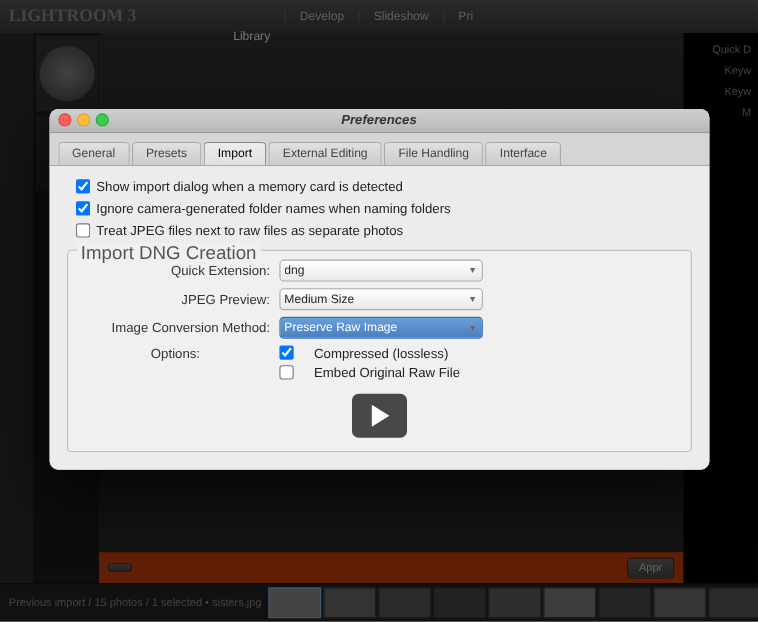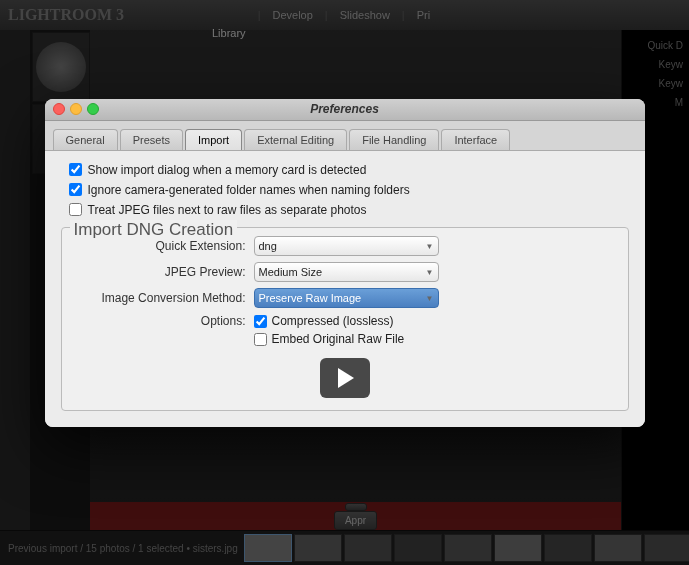--- a/index.html
+++ b/index.html
@@ -346,32 +346,32 @@
     }
 
     
     .options-row {
       display: flex;
       align-items: center;
       margin-bottom: 4px;
     }
 
     .options-label {
-      text-align: right;
+      text-align: center;
       width: 180px;
       font-size: 12px;
       color: #333;
       padding-right: 8px;
       flex-shrink: 0;
     }
 
     .option-check-row {
       display: flex;
-      align-items: flex-end;
-      gap: 5px;
+      align-items: flex-start;
+      gap: 19px;
     }
 
     
     .video-container {
       display: flex;
       justify-content: center;
       margin-top: 12px;
     }
 
     .play-btn {
@@ -394,26 +394,25 @@
       margin-left: 3px;
     }
 
     
     .bottom-toolbar {
       position: absolute;
       bottom: 35px;
       left: 90px;
       right: 68px;
       height: 28px;
-      background: #7f1d1d;
-      display: flex;
-      align-items: center;
-      justify-content: flex-end;
+      background: #c2410c;
+      display: flex;
+      align-items: center;
+      justify-content: space-between;
       padding: 0 8px;
-      flex-direction: column;
     }
 
     .bottom-btn {
       background: linear-gradient(to bottom, #666, #444);
       color: #ccc;
       font-size: 10px;
       padding: 3px 10px;
       border-radius: 3px;
       border: 1px solid #333;
     }

